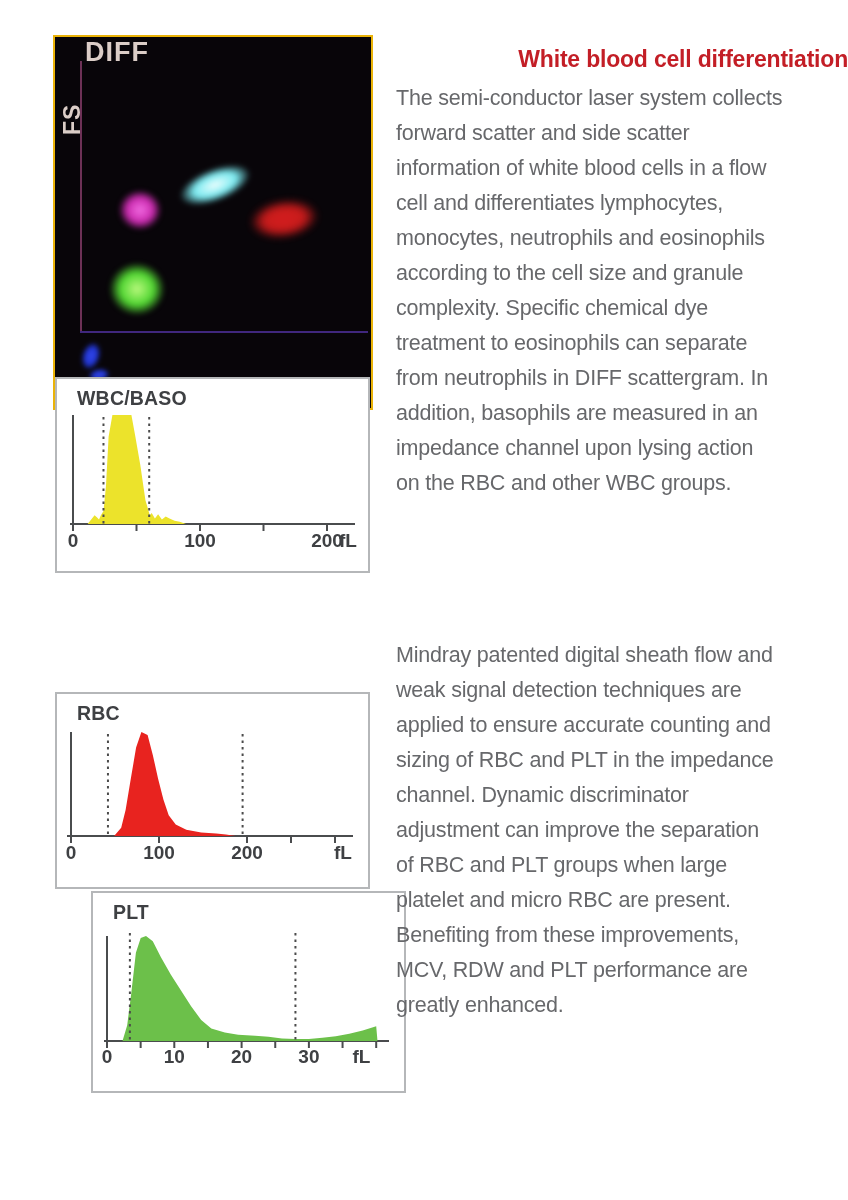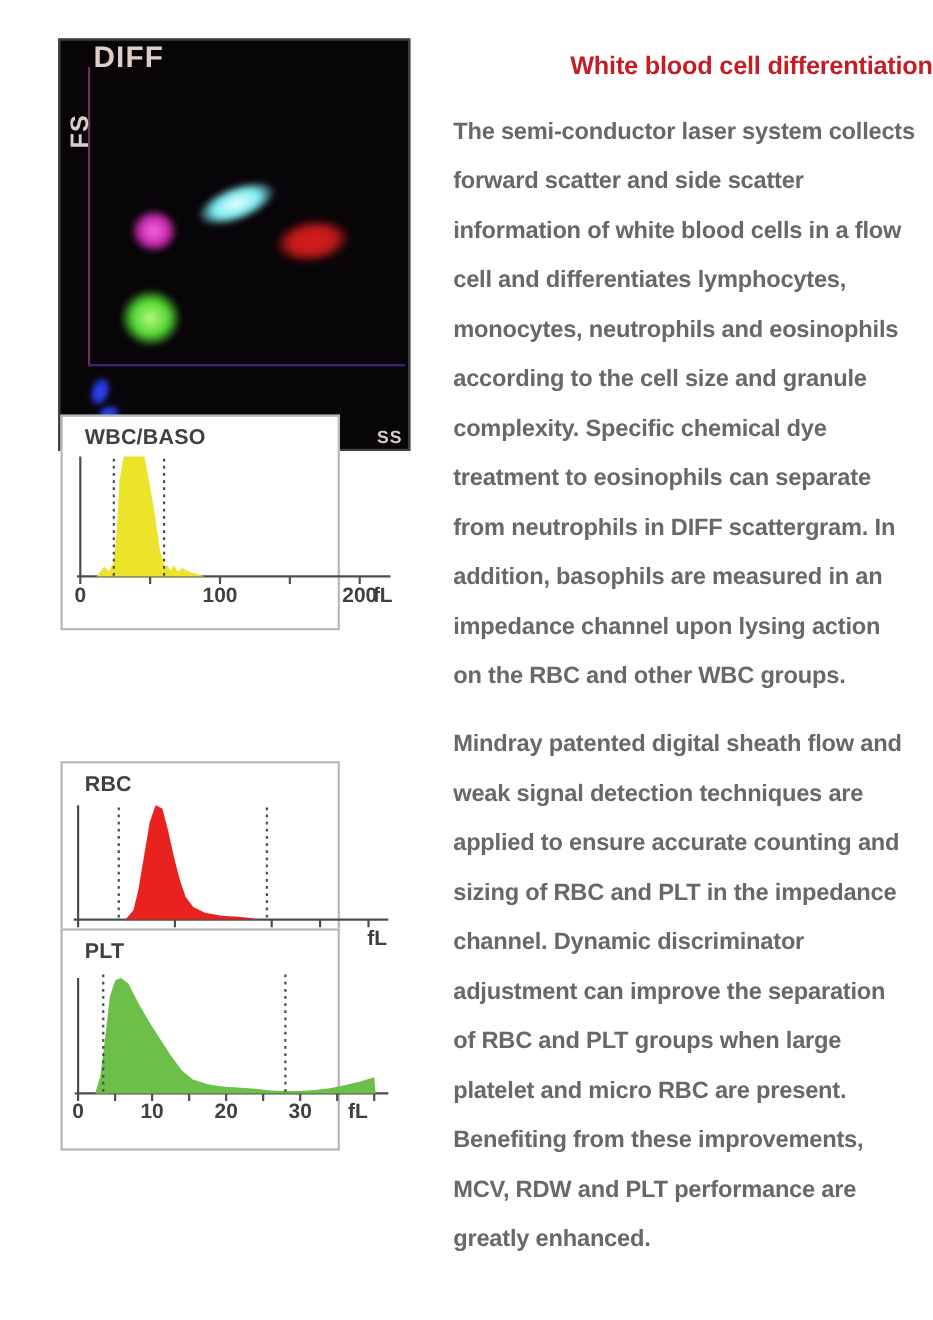--- a/index.html
+++ b/index.html
@@ -1,46 +1,46 @@
 <!DOCTYPE html>
 <html><head>
 <meta charset="utf-8">
 <style>
   html,body{margin:0;padding:0;background:#ffffff;}
   .page{position:relative;width:848px;height:1200px;background:#ffffff;overflow:hidden;
         font-family:"Liberation Sans",sans-serif;}
 
   
   .scatterbox{position:absolute;left:53px;top:35px;width:320px;height:375px;
-    background:#080509;border:2px solid #404040;box-sizing:border-box;}
+    background:#080509;border:2px solid #eab308;box-sizing:border-box;}
   .scatter-inner{position:absolute;inset:0;overflow:hidden;}
   .diff-label{position:absolute;left:30px;top:0px;font-size:27px;font-weight:600;
     color:#dbcdc7;letter-spacing:1px;}
   .fs-label{position:absolute;left:4px;top:98px;font-size:23px;font-weight:600;
     color:#dbcdc7;transform:rotate(-90deg);transform-origin:0 0;letter-spacing:1px;}
   .ss-label{position:absolute;right:5px;bottom:0px;font-size:16px;font-weight:600;
     color:#dbcdc7;letter-spacing:1px;}
   .v-axis{position:absolute;left:25px;top:24px;width:2px;height:272px;background:#6d3156;}
   .h-axis{position:absolute;left:25px;top:294px;width:288px;height:2px;background:#40277e;}
   .cluster{position:absolute;transform:translate(-50%,-50%);}
 
   
-  .chart-box{position:absolute;left:55px;width:254px;background:#ffffff;
+  .chart-box{position:absolute;left:55px;width:315px;background:#ffffff;
     border:2px solid #b5b7b9;box-sizing:border-box;}
   .chart-title{position:absolute;left:20px;top:8px;font-size:19.5px;font-weight:600;
     color:#3e4043;letter-spacing:.2px;}
   .chart-box svg{position:absolute;left:0;top:0;}
   svg text{font-family:"Liberation Sans",sans-serif;font-size:19px;font-weight:600;fill:#3e4043;}
 
   
   .text-col-block{position:absolute;left:396px;width:452px;}
   .sec-heading{font-size:23px;font-weight:bold;color:#c31e26;line-height:43px;
     white-space:pre-line;margin:0;letter-spacing:-0.2px;text-align:right;}
-  .sec-body{font-size:21.5px;font-weight:bold;color:#67686b;line-height:45px;
-    white-space:pre-line;margin:16px;letter-spacing:-0.2px;}
+  .sec-body{font-size:21.5px;font-weight:normal;color:#67686b;line-height:35px;
+    white-space:pre-line;margin:0;letter-spacing:-0.2px;}
 </style>
 </head>
 <body>
 
 <div class="page">
 
   <div class="scatterbox">
     <div class="scatter-inner">
       <div class="v-axis"></div>
       <div class="h-axis"></div>
@@ -91,21 +91,21 @@
         <polygon points="57.1,142.0 64.2,133.7 68.6,116.0 73.8,84.8 79.1,53.6 84.4,38.0 90.6,41.1 95.8,60.9 101.1,84.8 106.4,105.6 111.7,121.2 118.7,130.6 129.3,135.8 144.2,138.4 159.2,139.4 168.9,140.4 178.6,142.0" fill="#e8231f" stroke="none"></polygon>
         <line x1="50.96" y1="40" x2="50.96" y2="142" stroke="#4b4b4b" stroke-width="2" stroke-dasharray="2.5 4"></line>
         <line x1="185.6" y1="40" x2="185.6" y2="142" stroke="#4b4b4b" stroke-width="2" stroke-dasharray="2.5 4"></line>
         <text x="14" y="165" text-anchor="middle">0</text>
         <text x="102" y="165" text-anchor="middle">100</text>
         <text x="190" y="165" text-anchor="middle">200</text>
         <text x="285.92" y="165" text-anchor="middle">fL</text>
       </svg>
   </div>
 
-  <div class="chart-box" style="top:844px;height:202px;">
+  <div class="chart-box" style="top:891px;height:202px;margin-left:36px;">
     <div class="chart-title">PLT</div>
     <svg width="311" height="198">
         <line x1="14" y1="43" x2="14" y2="148" stroke="#4a4c4e" stroke-width="2"></line>
         <line x1="11" y1="148" x2="296" y2="148" stroke="#4a4c4e" stroke-width="2"></line>
         <line x1="14" y1="148" x2="14" y2="155" stroke="#4a4c4e" stroke-width="2"></line>
         <line x1="47.650000000000006" y1="148" x2="47.650000000000006" y2="155" stroke="#4a4c4e" stroke-width="2"></line>
         <line x1="81.30000000000001" y1="148" x2="81.30000000000001" y2="155" stroke="#4a4c4e" stroke-width="2"></line>
         <line x1="114.95" y1="148" x2="114.95" y2="155" stroke="#4a4c4e" stroke-width="2"></line>
         <line x1="148.60000000000002" y1="148" x2="148.60000000000002" y2="155" stroke="#4a4c4e" stroke-width="2"></line>
         <line x1="182.25" y1="148" x2="182.25" y2="155" stroke="#4a4c4e" stroke-width="2"></line>

